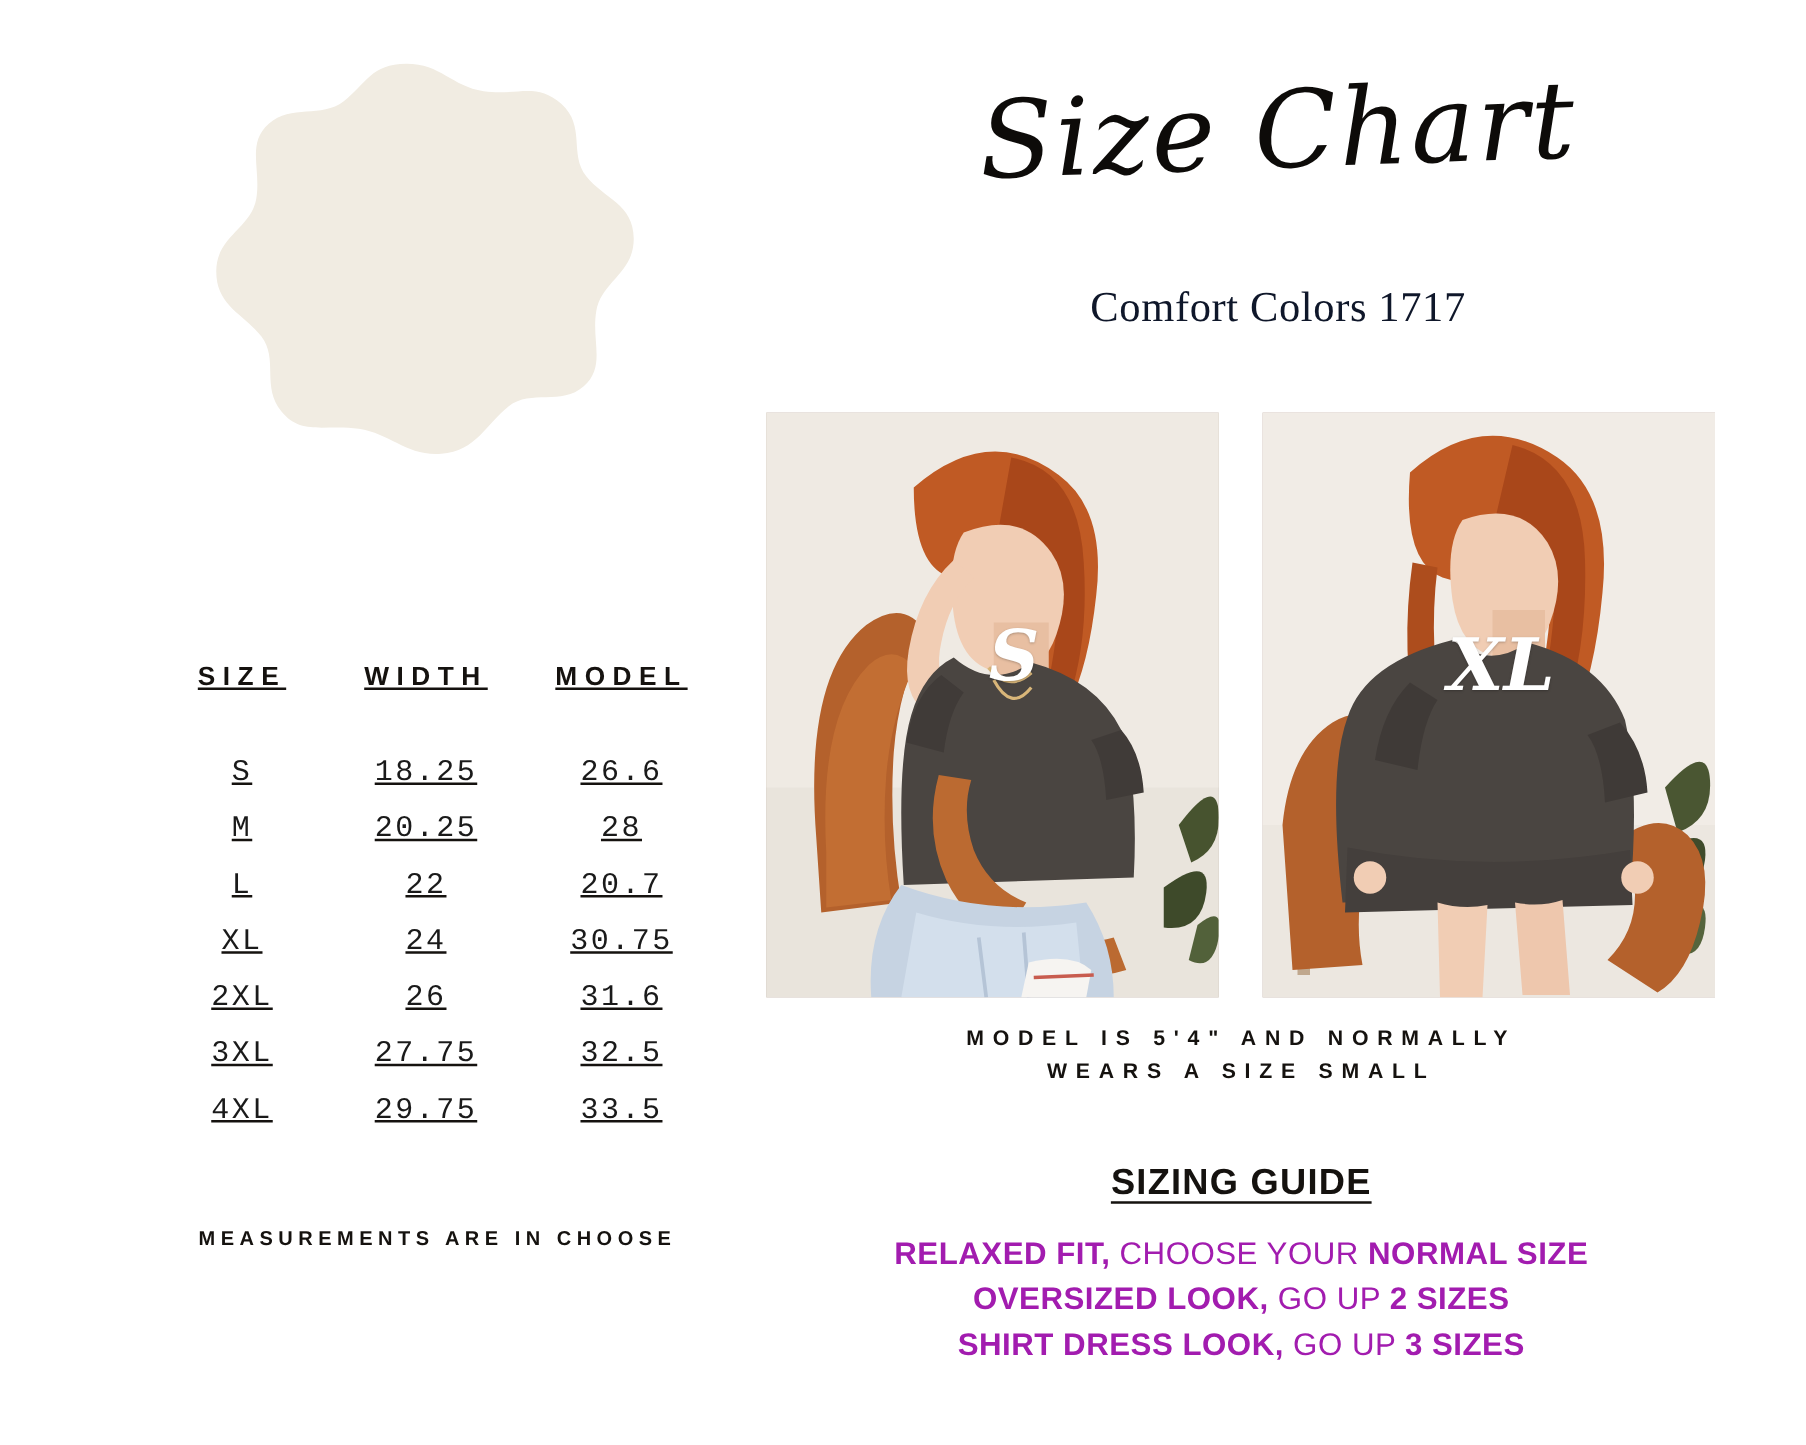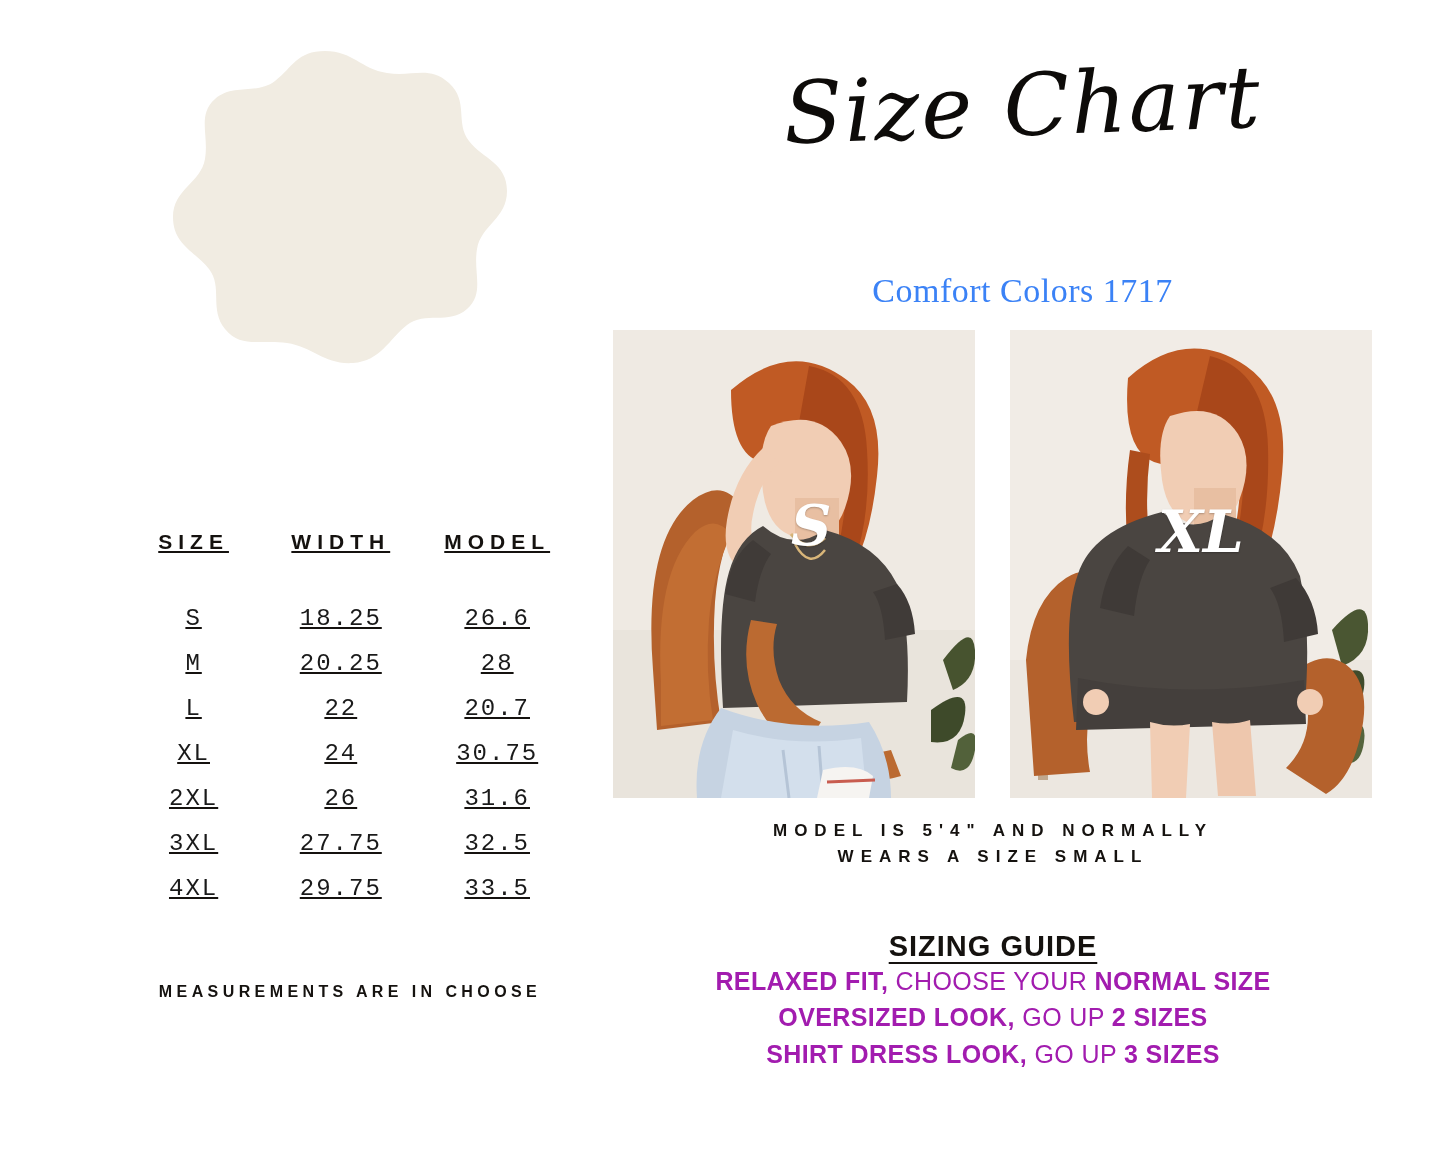--- a/index.html
+++ b/index.html
@@ -111,22 +111,21 @@
   }
   .title-sub {
     position: absolute;
     left: 0;
     top: 228px;
     width: 845px;
     text-align: center;
     font-family: "Liberation Serif", serif;
     font-size: 34px;
     letter-spacing: 0.5px;
-    color: #3b82f6;
-    margin-top: 44px;
+    color: #0f172a;
   }
 
   .photos {
     position: absolute;
     left: 13px;
     top: 330px;
     width: 760px;
     height: 468px;
     display: flex;
     gap: 35px;
@@ -178,20 +177,21 @@
     text-align: center;
   }
   .guide-title {
     font-family: "Liberation Sans", sans-serif;
     font-size: 29px;
     font-weight: 700;
     letter-spacing: 1px;
     text-decoration: underline;
     text-underline-offset: 6px;
     color: #15120f;
+    margin-bottom: 22px;
   }
   .guide-line {
     font-family: "Liberation Sans", sans-serif;
     font-size: 25px;
     letter-spacing: 0.4px;
     line-height: 1.45;
     color: #a21caf;
   }
   .guide-line .b { font-weight: 700; }
   .guide-line .n { font-weight: 400; }

